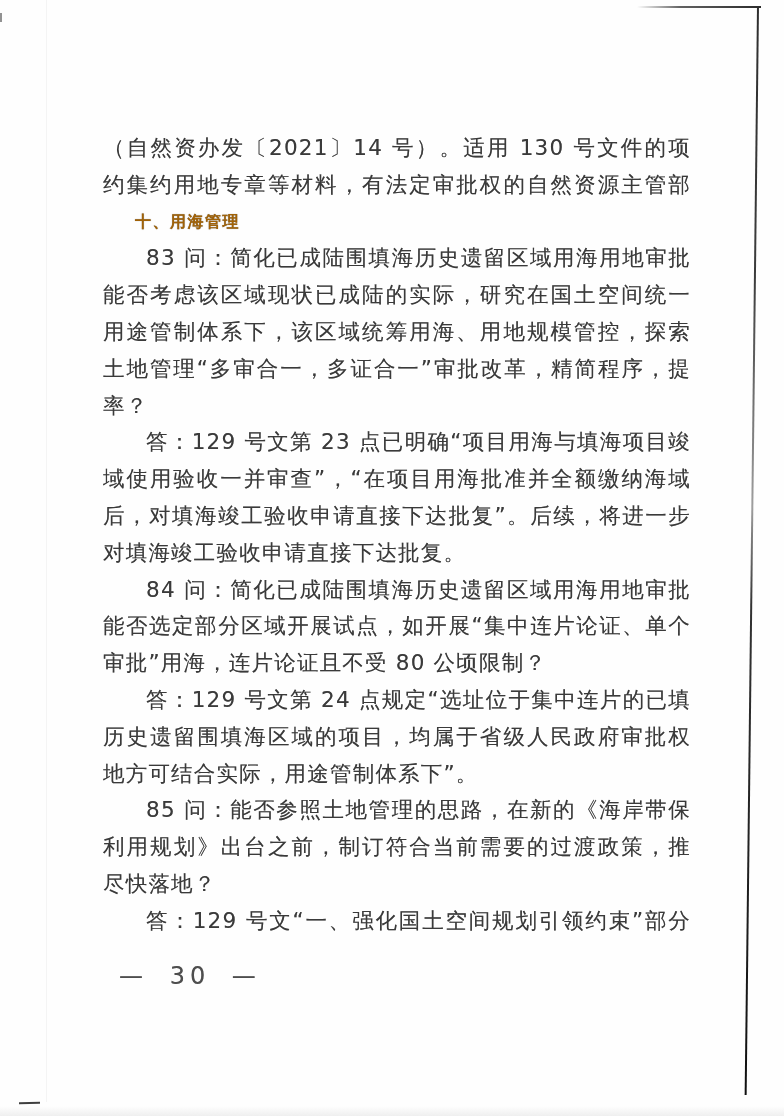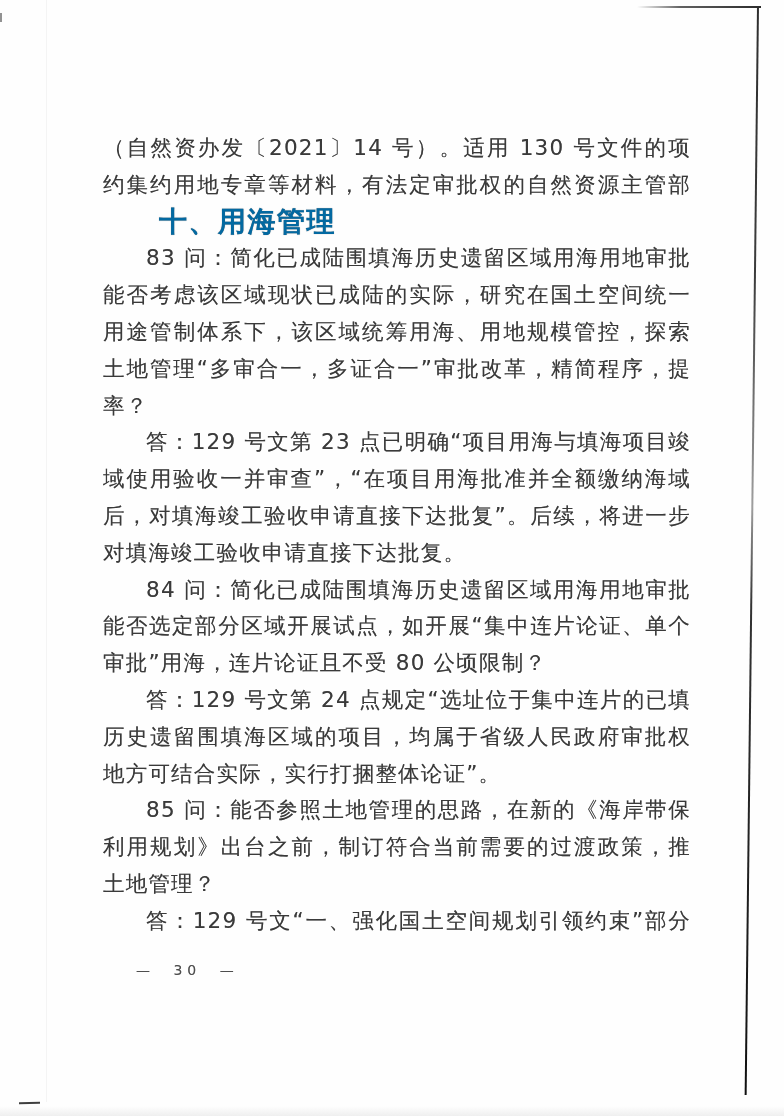--- a/index.html
+++ b/index.html
@@ -64,28 +64,28 @@
     letter-spacing: 1.2px;
     color: #3a3a3a;
     text-align: justify;
     white-space: nowrap;
     text-shadow: 0 0 0.6px rgba(70,70,70,0.5);
   }
   .fill { text-align-last: justify; white-space: normal; overflow: hidden; }
   .indent { text-indent: 2em; }
   .heading {
     font-weight: bold;
-    color: #0369a1;
-    font-size: 28px;
+    color: #a16207;
+    font-size: 16px;
     letter-spacing: 1.5px;
     text-shadow: 0 0 0.8px rgba(30,30,30,0.6);
   }
   .page-number {
-    position: absolute; left: 136px; top: 962px;
-    font-size: 14px;
+    position: absolute; left: 119px; top: 962px;
+    font-size: 24px;
     letter-spacing: 5px;
     word-spacing: 9px;
     color: #4e4e4e;
     text-shadow: 0 0 0.5px rgba(80,80,80,0.5);
   }
 </style>
 </head>
 <body>
 
 <div class="sheet">
@@ -108,22 +108,22 @@
     <div class="line">率？</div>
     <div class="line fill indent">答：129 号文第 23 点已明确“项目用海与填海项目竣工海</div>
     <div class="line fill">域使用验收一并审查”，“在项目用海批准并全额缴纳海域使用金</div>
     <div class="line fill">后，对填海竣工验收申请直接下达批复”。后续，将进一步研究</div>
     <div class="line">对填海竣工验收申请直接下达批复。</div>
     <div class="line fill indent">84 问：简化已成陆围填海历史遗留区域用海用地审批中，</div>
     <div class="line fill">能否选定部分区域开展试点，如开展“集中连片论证、单个项目</div>
     <div class="line">审批”用海，连片论证且不受 80 公顷限制？</div>
     <div class="line fill indent">答：129 号文第 24 点规定“选址位于集中连片的已填成陆</div>
     <div class="line fill">历史遗留围填海区域的项目，均属于省级人民政府审批权限的，</div>
-    <div class="line">地方可结合实际，实行打捆整体论证”。</div>
+    <div class="line">地方可结合实际，用途管制体系下”。</div>
     <div class="line fill indent">85 问：能否参照土地管理的思路，在新的《海岸带保护与</div>
     <div class="line fill">利用规划》出台之前，制订符合当前需要的过渡政策，推动项目</div>
-    <div class="line">土地管理？</div>
+    <div class="line">尽快落地？</div>
     <div class="line fill indent">答：129 号文“一、强化国土空间规划引领约束”部分规定</div>
   </div>
 
   <div class="page-number">— 30 —</div>
 
 </div>
 
 </body></html>

